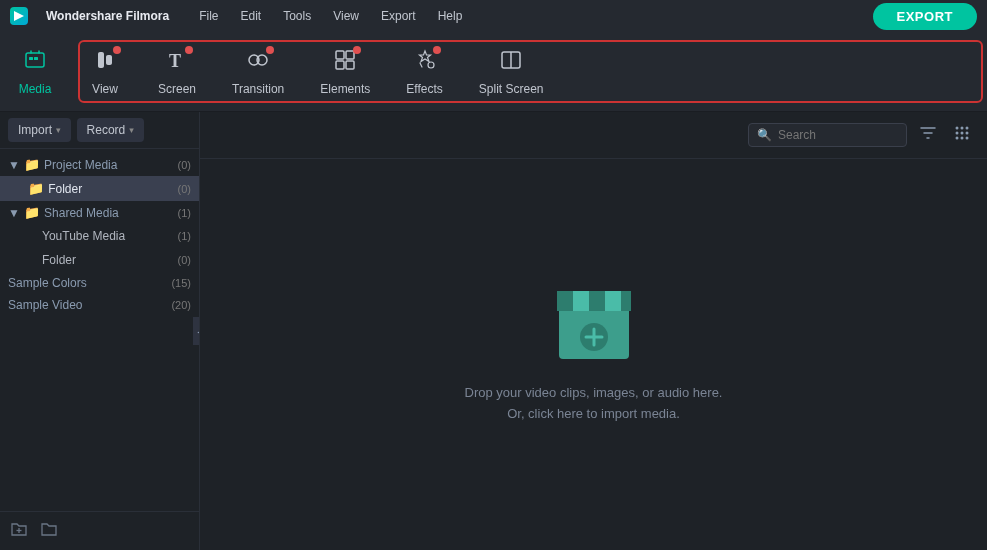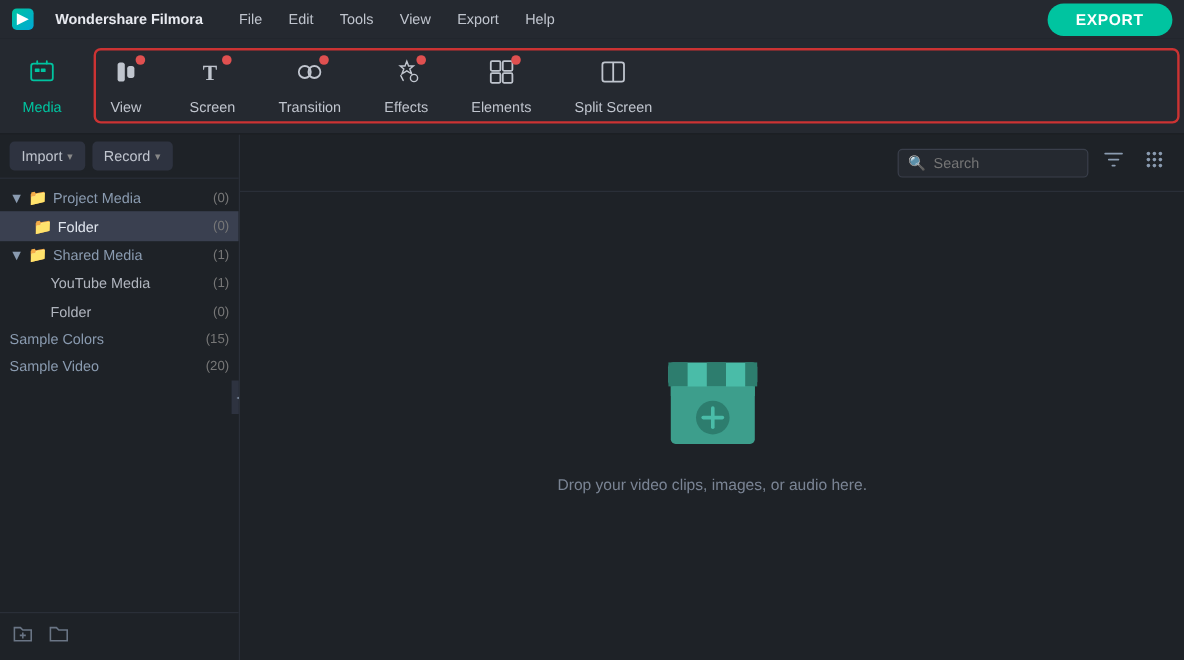--- a/index.html
+++ b/index.html
@@ -370,40 +370,40 @@
         <path d="M11.5 9.5c.5.7.8 1.6.8 2.5s-.3 1.8-.8 2.5" stroke="#c0c5ce" stroke-width="1" fill="none"></path>
       </svg>
       <span class="dot"></span>
     </div>
     <span class="item-label">Transition</span>
   </div>
 
   <div class="toolbar-item">
     <div class="icon-wrap">
       <svg width="24" height="24" viewBox="0 0 24 24" fill="none">
-        <path d="M12 3l1.5 4h4l-3 2.5 1.5 4L12 11l-4 2.5 1.5-4L6.5 7h4z" stroke="#c0c5ce" stroke-width="1.2" fill="none"></path>
-        <circle cx="18" cy="17" r="3" stroke="#c0c5ce" stroke-width="1.2"></circle>
-        <path d="M7 15l2 4" stroke="#c0c5ce" stroke-width="1.2" stroke-linecap="round"></path>
-      </svg>
-      <span class="dot"></span>
-    </div>
-    <span class="item-label">Effects</span>
-  </div>
-
-  <div class="toolbar-item">
-    <div class="icon-wrap">
-      <svg width="24" height="24" viewBox="0 0 24 24" fill="none">
         <rect x="3" y="3" width="8" height="8" rx="1" stroke="#c0c5ce" stroke-width="1.5"></rect>
         <rect x="13" y="3" width="8" height="8" rx="1" stroke="#c0c5ce" stroke-width="1.5"></rect>
         <rect x="3" y="13" width="8" height="8" rx="1" stroke="#c0c5ce" stroke-width="1.5"></rect>
         <rect x="13" y="13" width="8" height="8" rx="1" stroke="#c0c5ce" stroke-width="1.5"></rect>
       </svg>
       <span class="dot"></span>
     </div>
     <span class="item-label">Elements</span>
+  </div>
+
+  <div class="toolbar-item">
+    <div class="icon-wrap">
+      <svg width="24" height="24" viewBox="0 0 24 24" fill="none">
+        <path d="M12 3l1.5 4h4l-3 2.5 1.5 4L12 11l-4 2.5 1.5-4L6.5 7h4z" stroke="#c0c5ce" stroke-width="1.2" fill="none"></path>
+        <circle cx="18" cy="17" r="3" stroke="#c0c5ce" stroke-width="1.2"></circle>
+        <path d="M7 15l2 4" stroke="#c0c5ce" stroke-width="1.2" stroke-linecap="round"></path>
+      </svg>
+      <span class="dot"></span>
+    </div>
+    <span class="item-label">Effects</span>
   </div>
 
   <div class="toolbar-item">
     <div class="icon-wrap">
       <svg width="24" height="24" viewBox="0 0 24 24" fill="none">
         <rect x="3" y="4" width="18" height="16" rx="2" stroke="#c0c5ce" stroke-width="1.5"></rect>
         <line x1="12" y1="4" x2="12" y2="20" stroke="#c0c5ce" stroke-width="1.5"></line>
       </svg>
     </div>
     <span class="item-label">Split Screen</span>
@@ -528,17 +528,18 @@
         <rect x="72" y="14" width="10" height="20" fill="#2d7d6e"></rect>
 
         <circle cx="45" cy="60" r="14" fill="#2d7d6e"></circle>
 
         <line x1="45" y1="52" x2="45" y2="68" stroke="#4abca8" stroke-width="3" stroke-linecap="round"></line>
         <line x1="37" y1="60" x2="53" y2="60" stroke="#4abca8" stroke-width="3" stroke-linecap="round"></line>
       </svg>
 
       <div class="drop-text">
         <div>Drop your video clips, images, or audio here.</div>
+        <div>Or, click here to import media.</div>
       </div>
     </div>
   </div>
 
 </div>
 
 </body></html>

